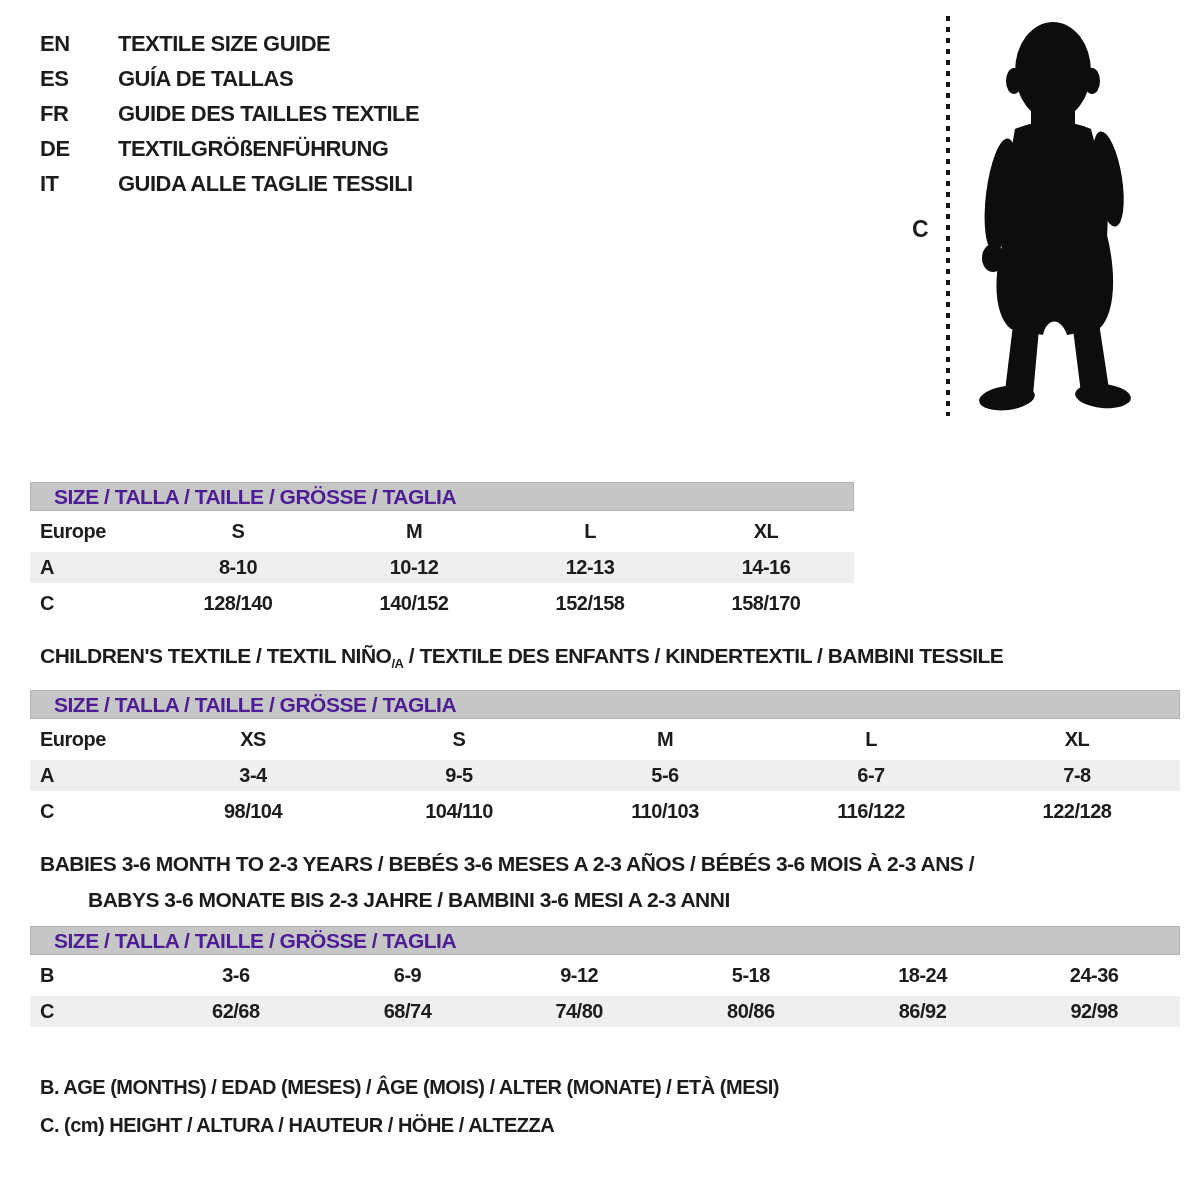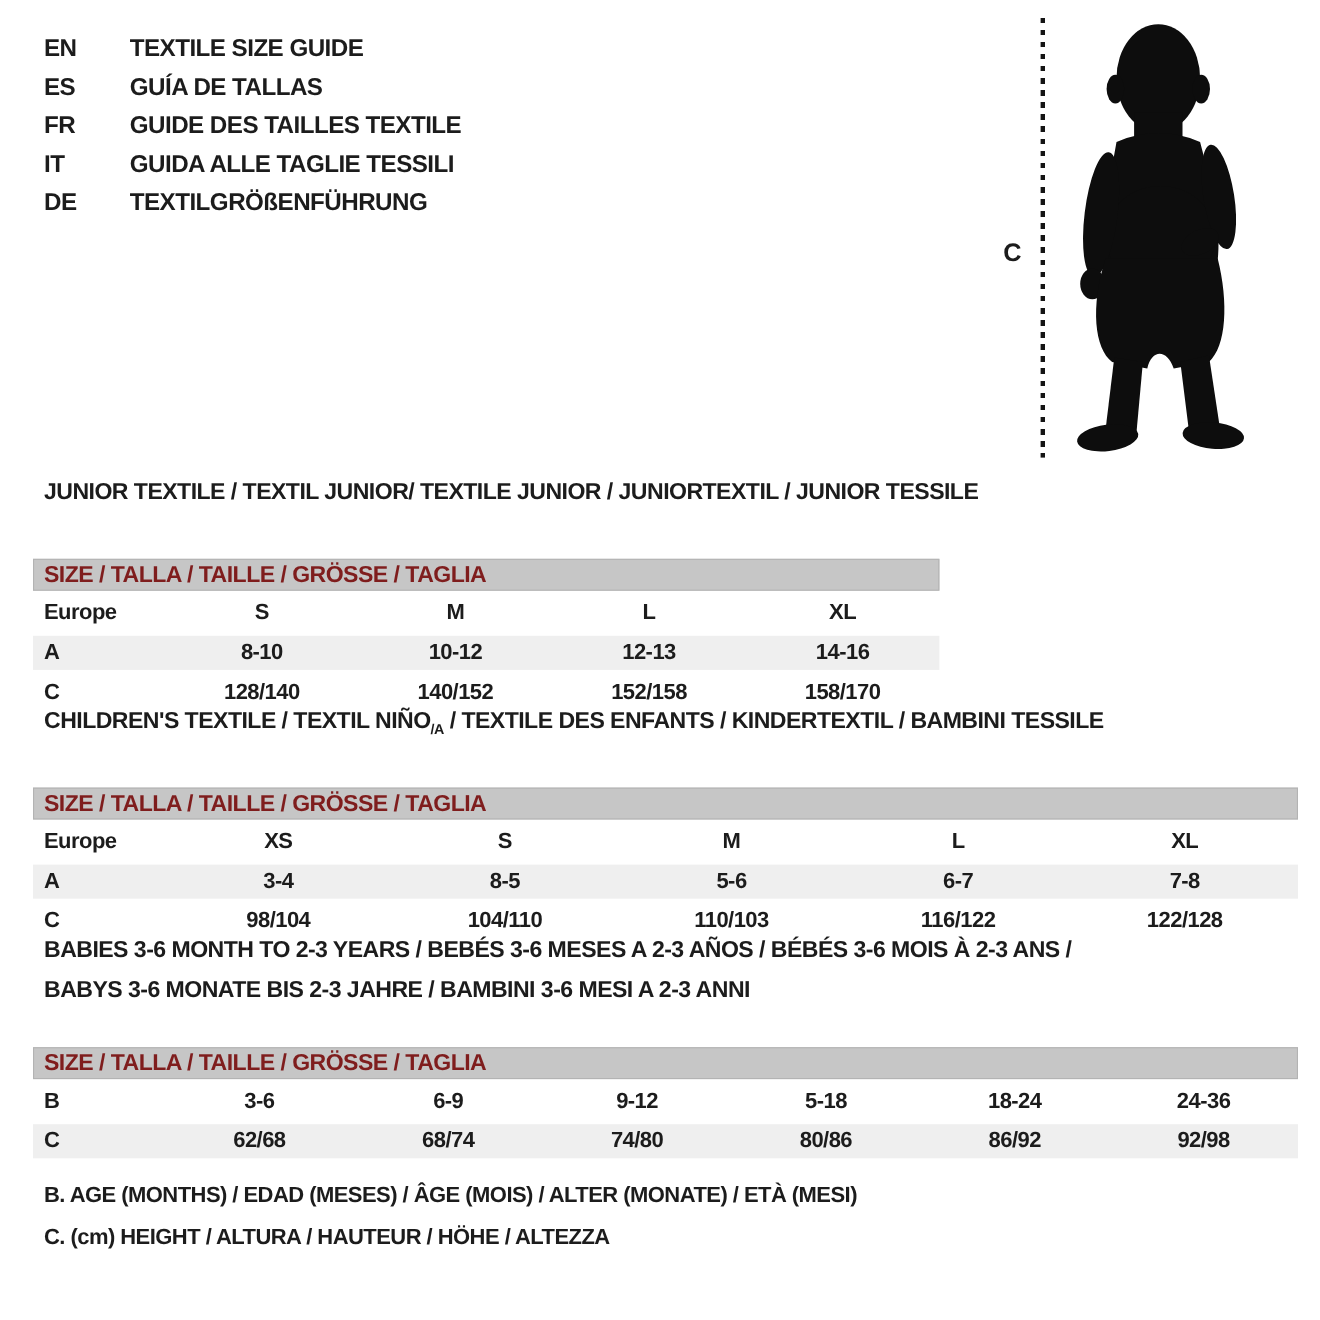--- a/index.html
+++ b/index.html
@@ -27,32 +27,32 @@
     background:repeating-linear-gradient(to bottom, #141414 0 5px, transparent 5px 11px);
   }
   .measure-label { position:absolute; left:912px; top:216px; font-size:23px; }
   .toddler { position:absolute; left:963px; top:16px; }
 
   
   .section-title { position:absolute; left:40px; font-size:21px; white-space:nowrap; }
   .junior-title   { top:436px; }
   .children-title { top:644px; }
   .babies-title1  { top:852px; }
-  .babies-title2  { top:888px; }
+  .babies-title2  { top:888px;margin-left:48px; }
   .sub-a { font-size:13px; vertical-align:sub; }
 
   
   .size-table { position:absolute; left:30px; }
   .junior-table   { top:482px; width:824px; }
   .children-table { top:690px; width:1150px; }
   .babies-table   { top:926px; width:1150px; }
   .t-header {
     height:29px; background:#c6c6c6; border:1px solid #b3b3b3;
-    display:flex; align-items:center; padding-left:9px;
-    font-size:21px; color:#7f1d1d; white-space:nowrap;margin-top:26px;
+    display:flex; align-items:center; padding-left:23px;
+    font-size:21px; color:#4c1d95; white-space:nowrap;
   }
   .t-row { display:grid; height:31px; align-items:center; font-size:20px; margin-top:5px; }
   .cols4 { grid-template-columns:120px repeat(4,1fr); }
   .cols5 { grid-template-columns:120px repeat(5,1fr); }
   .cols6 { grid-template-columns:120px repeat(6,1fr); }
   .t-row .lbl  { padding-left:10px; text-align:left; }
   .t-row .cell { text-align:center; }
   .striped { background:#efefef; }
 
   
@@ -71,26 +71,26 @@
     </div>
     <div class="lang-row">
       <span class="lang-code">ES</span>
       <span class="lang-title">GUÍA DE TALLAS</span>
     </div>
     <div class="lang-row">
       <span class="lang-code">FR</span>
       <span class="lang-title">GUIDE DES TAILLES TEXTILE</span>
     </div>
     <div class="lang-row">
+      <span class="lang-code">DE</span>
+      <span class="lang-title">TEXTILGRÖßENFÜHRUNG</span>
+    </div>
+    <div class="lang-row">
       <span class="lang-code">IT</span>
       <span class="lang-title">GUIDA ALLE TAGLIE TESSILI</span>
-    </div>
-    <div class="lang-row">
-      <span class="lang-code">DE</span>
-      <span class="lang-title">TEXTILGRÖßENFÜHRUNG</span>
     </div>
   </div>
 
   <div class="measure-line"></div>
   <div class="measure-label">C</div>
   <svg class="toddler" width="200" height="402" viewBox="0 0 200 400" xmlns="http://www.w3.org/2000/svg">
     <g fill="#0d0d0d">
       <ellipse cx="90" cy="54" rx="38" ry="49"></ellipse>
       <ellipse cx="51" cy="64" rx="8" ry="13"></ellipse>
       <ellipse cx="129" cy="64" rx="8" ry="13"></ellipse>
@@ -102,21 +102,20 @@
       <ellipse cx="145" cy="162" rx="14" ry="48" transform="rotate(-9 145 162)"></ellipse>
       <ellipse cx="128" cy="203" rx="18" ry="11" transform="rotate(-25 128 203)"></ellipse>
       <path d="M42 218 C28 262 32 300 48 312 L80 318 C84 300 98 300 104 318 L136 312 C152 298 154 258 144 218 Z"></path>
       <path d="M50 308 L42 374 L70 378 L76 312 Z"></path>
       <path d="M110 312 L118 376 L146 372 L136 306 Z"></path>
       <ellipse cx="44" cy="381" rx="28" ry="12" transform="rotate(-7 44 381)"></ellipse>
       <ellipse cx="140" cy="379" rx="28" ry="12" transform="rotate(5 140 379)"></ellipse>
     </g>
   </svg>
 
-  <div class="section-title junior-title">JUNIOR TEXTILE / TEXTIL JUNIOR/ TEXTILE JUNIOR / JUNIORTEXTIL / JUNIOR TESSILE</div>
   <div class="size-table junior-table">
     <div class="t-header">SIZE / TALLA / TAILLE / GRÖSSE / TAGLIA</div>
     <div class="t-row cols4">
       <span class="lbl">Europe</span>
       <span class="cell">S</span>
       <span class="cell">M</span>
       <span class="cell">L</span>
       <span class="cell">XL</span>
     </div>
     <div class="t-row cols4 striped">
@@ -142,21 +141,21 @@
       <span class="lbl">Europe</span>
       <span class="cell">XS</span>
       <span class="cell">S</span>
       <span class="cell">M</span>
       <span class="cell">L</span>
       <span class="cell">XL</span>
     </div>
     <div class="t-row cols5 striped">
       <span class="lbl">A</span>
       <span class="cell">3-4</span>
-      <span class="cell">8-5</span>
+      <span class="cell">9-5</span>
       <span class="cell">5-6</span>
       <span class="cell">6-7</span>
       <span class="cell">7-8</span>
     </div>
     <div class="t-row cols5">
       <span class="lbl">C</span>
       <span class="cell">98/104</span>
       <span class="cell">104/110</span>
       <span class="cell">110/103</span>
       <span class="cell">116/122</span>

